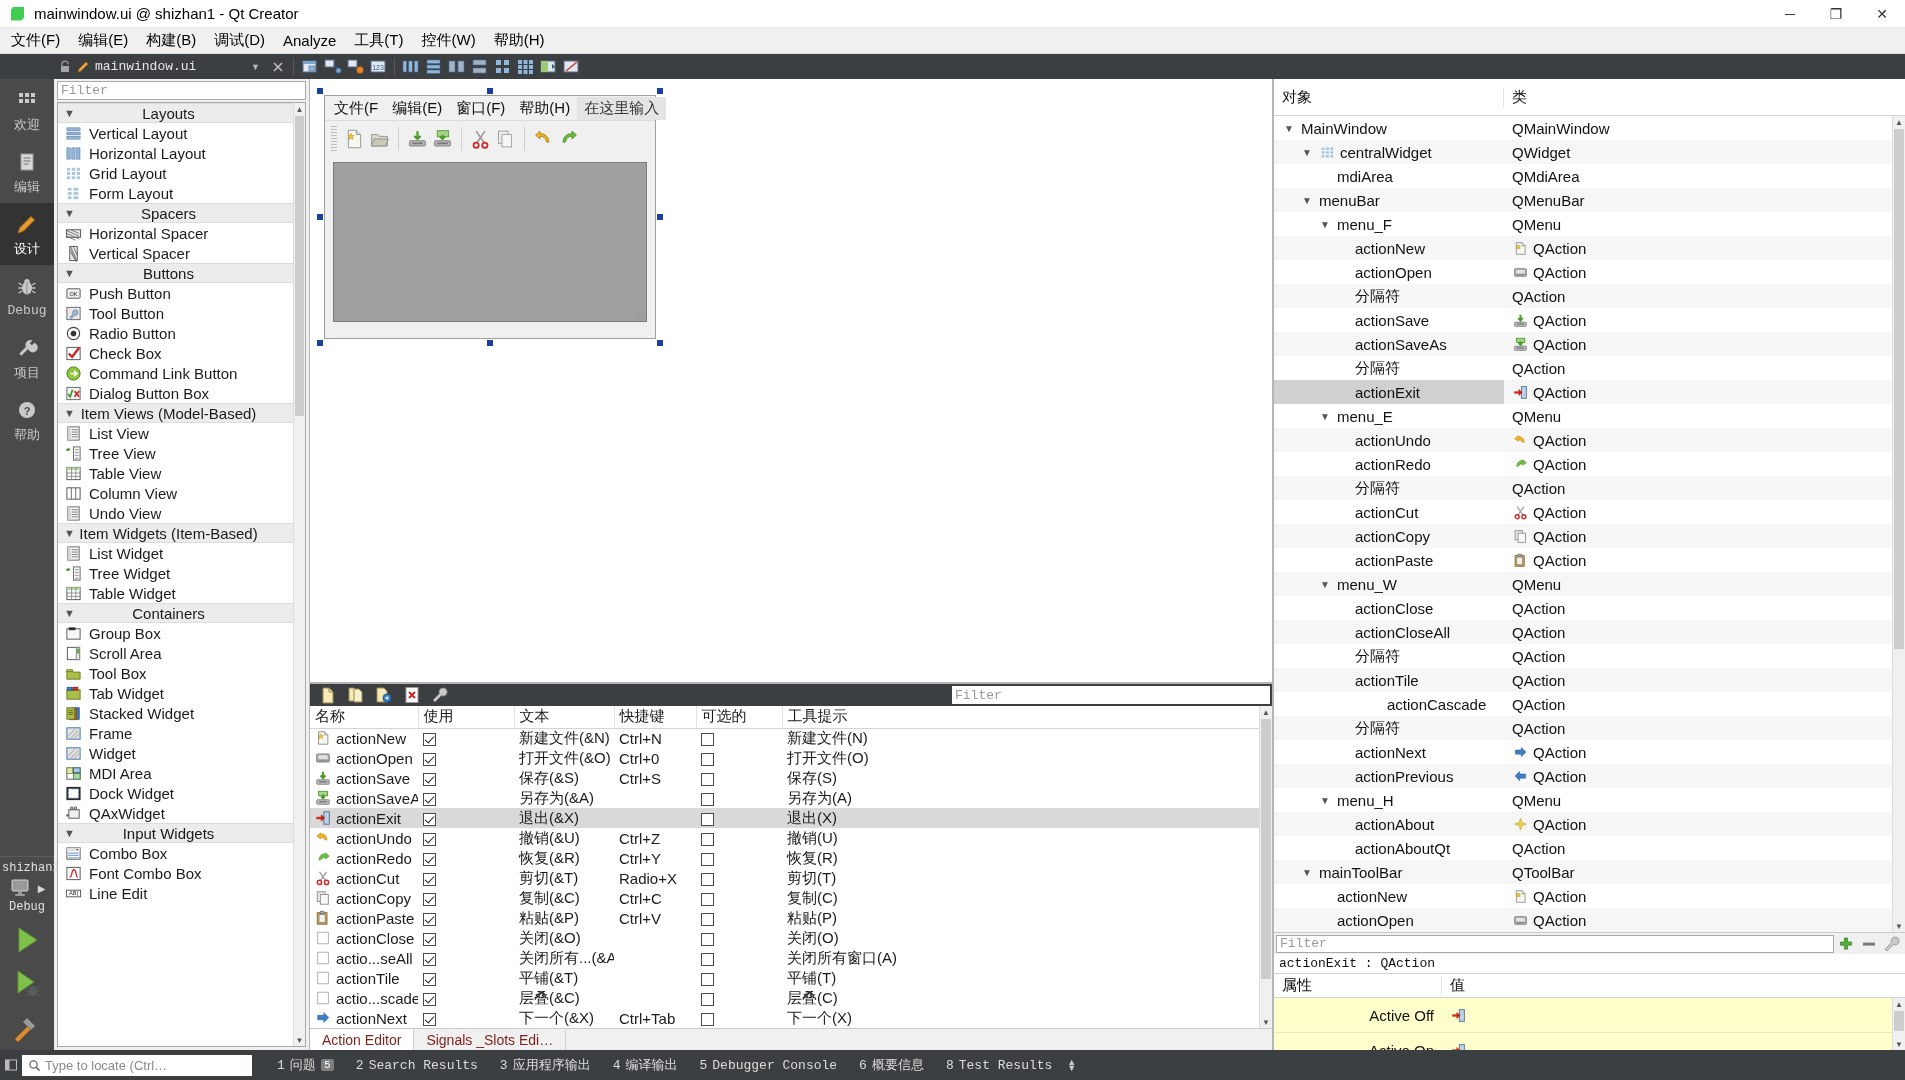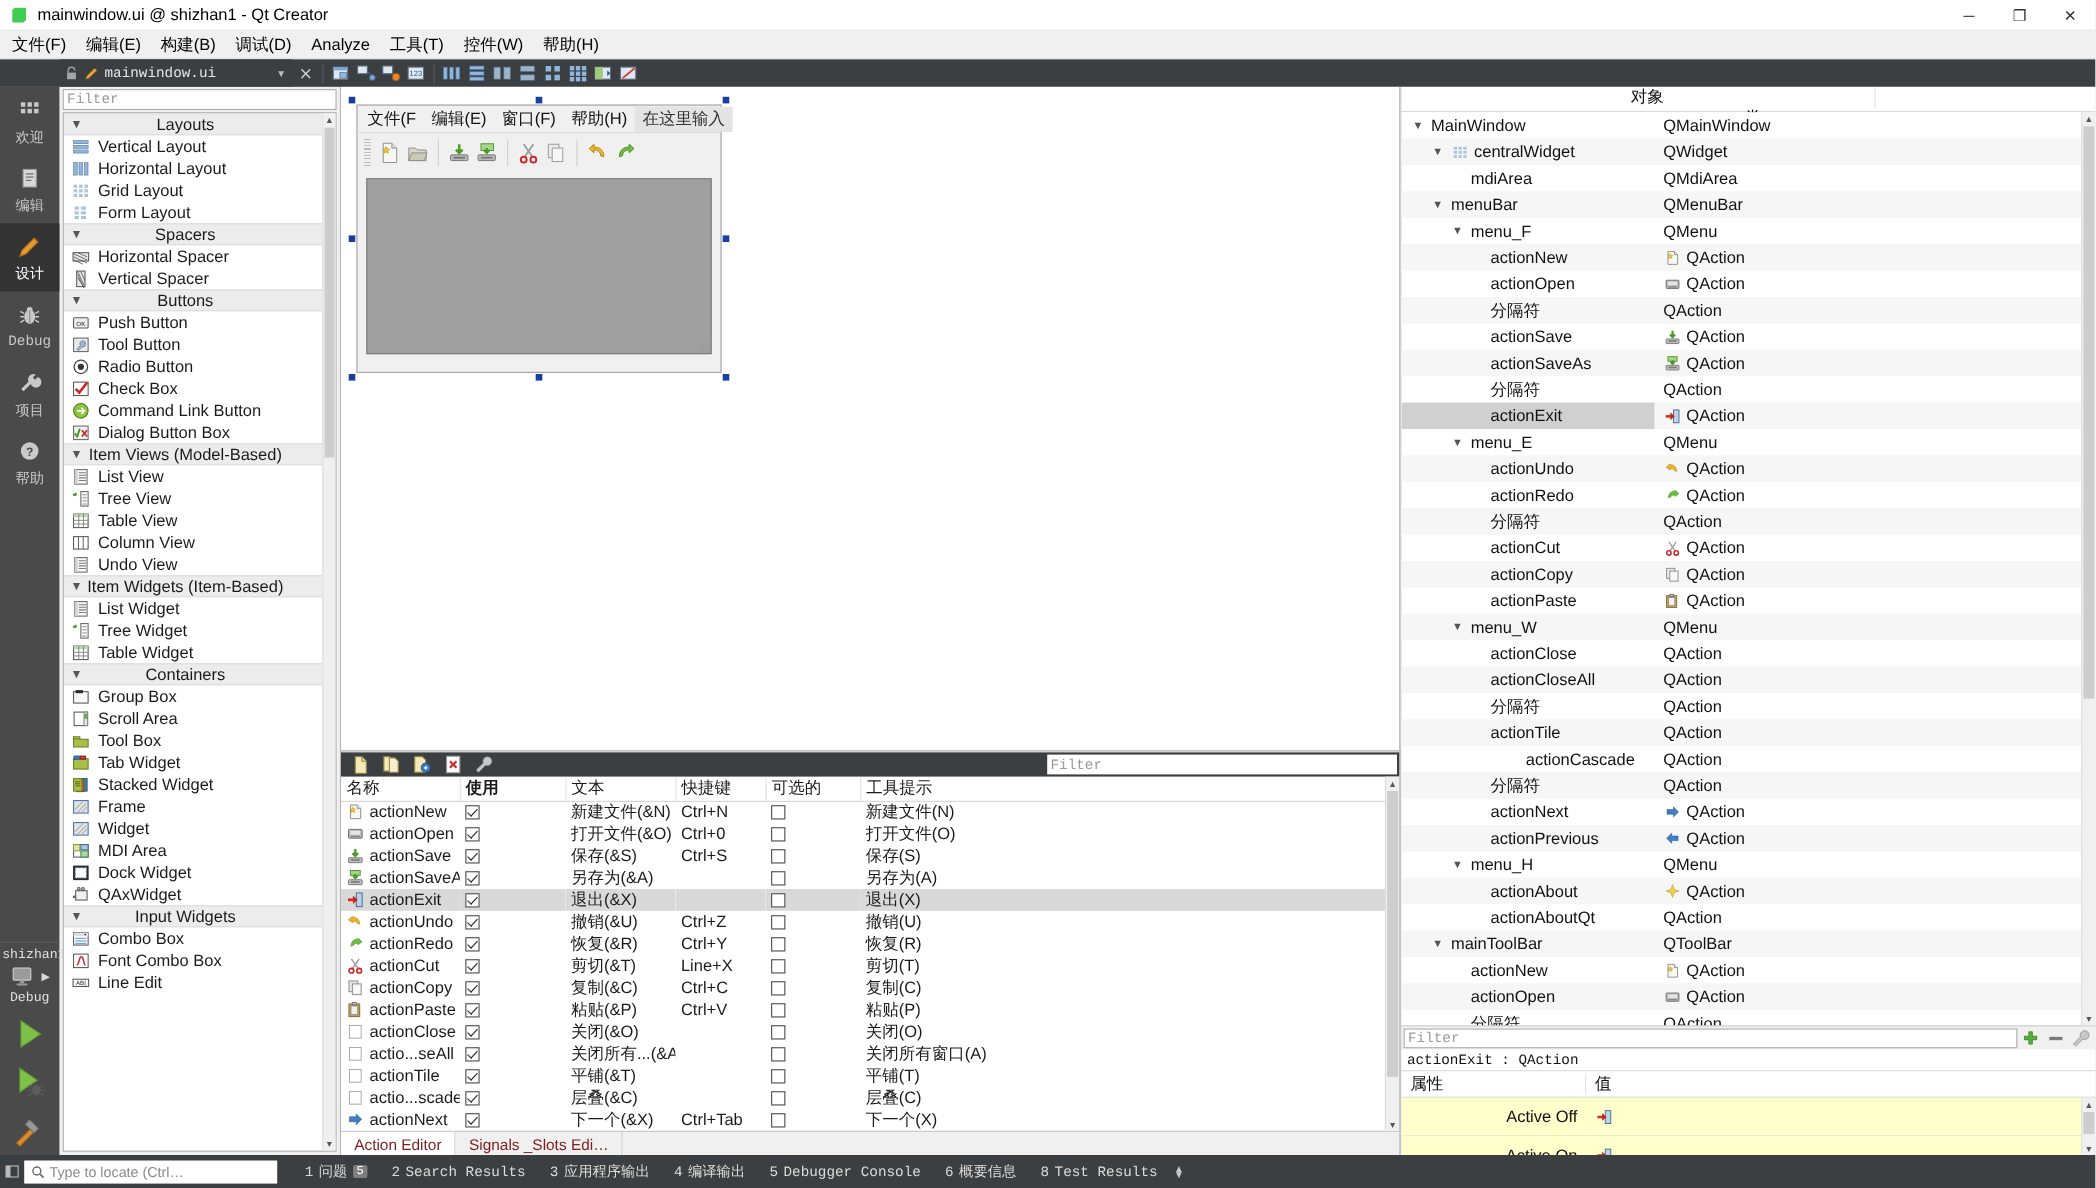--- a/index.html
+++ b/index.html
@@ -118,39 +118,39 @@
               font-family:"Liberation Mono",monospace; font-size:13px; display:flex;align-items:center;
               padding-left:3px; margin-right:2px;}
   .ae-table{ flex:1 1 auto; overflow:hidden; position:relative;}
   .ae-grid{ display:table; width:100%; table-layout:fixed; border-collapse:collapse;}
   .ae-row{ display:table-row; height:20px;}
   .ae-row.header .c{ background:#fff; color:#1a1a1a; font-size:15px; border-bottom:1px solid #d4d4d4;
                      border-right:1px solid #e2e2e2; height:22px;}
   .ae-row.sel .c{ background:#d9d9d9;}
   .c{ display:table-cell; vertical-align:middle; font-size:15px; color:#1b1b1b;
       padding-left:5px; white-space:nowrap; overflow:hidden;}
-  .col-name{width:108px;} .col-use{width:96px;font-weight:bold;} .col-text{width:100px;}
+  .col-name{width:108px;} .col-use{width:96px;} .col-text{width:100px;}
   .col-key{width:82px;} .col-opt{width:86px;} .col-tip{width:auto;}
   .namecell{display:flex;align-items:center;gap:5px;}
   .namecell .ic{width:16px;height:16px;flex:0 0 16px;display:flex;align-items:center;justify-content:center;}
   .cbx{width:13px;height:13px;border:1px solid #4a4a4a;background:#fff;display:inline-block;
        position:relative;vertical-align:middle;}
   .cbx.on::after{content:"";position:absolute;left:3px;top:0px;width:4px;height:8px;
        border:solid #222;border-width:0 1.6px 1.6px 0;transform:rotate(42deg);}
   .ae-vscroll{position:absolute;right:0;top:0;bottom:0;width:13px;background:#f0f0f0;border-left:1px solid #dcdcdc;}
   .ae-tabs{ height:22px; background:#f0f0f0; display:flex; align-items:center; border-top:1px solid #c8c8c8;}
   .ae-tab{ padding:2px 12px; font-size:14px; color:#7f1d1d; border-right:1px solid #d2d2d2; height:22px;
            display:flex;align-items:center;}
   .ae-tab.active{ background:#fff; }
 
   
   .rightpane{ width:632px; flex:0 0 632px; display:flex; flex-direction:column; background:#f0f0f0;
               border-left:1px solid #b5b5b5;}
-  .obj-head{ height:23px; background:#fff; display:flex; align-items:center;
-             border-bottom:1px solid #d4d4d4;flex-direction:column;}
+  .obj-head{ height:37px; background:#fff; display:flex; align-items:center;
+             border-bottom:1px solid #d4d4d4;}
   .obj-head .oh{ font-size:15px; color:#111; padding-left:8px;}
   .oh.c1{ width:230px; border-right:1px solid #e2e2e2;}
   .objtree{ flex:1 1 auto; background:#fff; overflow:hidden; position:relative;}
   .ot-row{ height:24px; display:flex; align-items:center; font-size:15px; color:#111;}
   .ot-row.alt{ background:#f6f6f6;}
   .ot-row.sel .ot-name{ background:#d0d0d0;}
   .ot-name{ width:230px; display:flex; align-items:center; gap:5px; height:24px;}
   .ot-class{ display:flex; align-items:center; gap:5px; padding-left:8px;}
   .ot-chev{ width:14px; font-size:10px; color:#555; text-align:center; flex:0 0 14px;}
   .ot-icon{ width:16px;height:16px;flex:0 0 16px;display:flex;align-items:center;justify-content:center;}
@@ -1106,21 +1106,21 @@
                         <path d="M5 2l7 10M13 2L6 12" stroke="#9a9a9a" stroke-width="1.4"></path>
                         <circle cx="5" cy="14" r="2.4" fill="none" stroke="#cc2b2b" stroke-width="1.7"></circle>
                         <circle cx="13" cy="14" r="2.4" fill="none" stroke="#cc2b2b" stroke-width="1.7"></circle>
                       </svg>
                     </span>
                     <span>actionCut</span>
                   </span>
                 </div>
                 <div class="c col-use"><span class="cbx on"></span></div>
                 <div class="c col-text">剪切(&amp;T)</div>
-                <div class="c col-key">Line+X</div>
+                <div class="c col-key">Radio+X</div>
                 <div class="c col-opt"><span class="cbx"></span></div>
                 <div class="c col-tip">剪切(T)</div>
               </div>
               <div class="ae-row">
                 <div class="c col-name">
                   <span class="namecell">
                     <span class="ic">
                       <svg width="16" height="16" viewBox="0 0 18 18">
                         <rect x="2.5" y="2" width="9" height="11" fill="#e8e8e8" stroke="#8a8a8a"></rect>
                         <rect x="6" y="5" width="9" height="11" fill="#f7f7f7" stroke="#8a8a8a"></rect>

